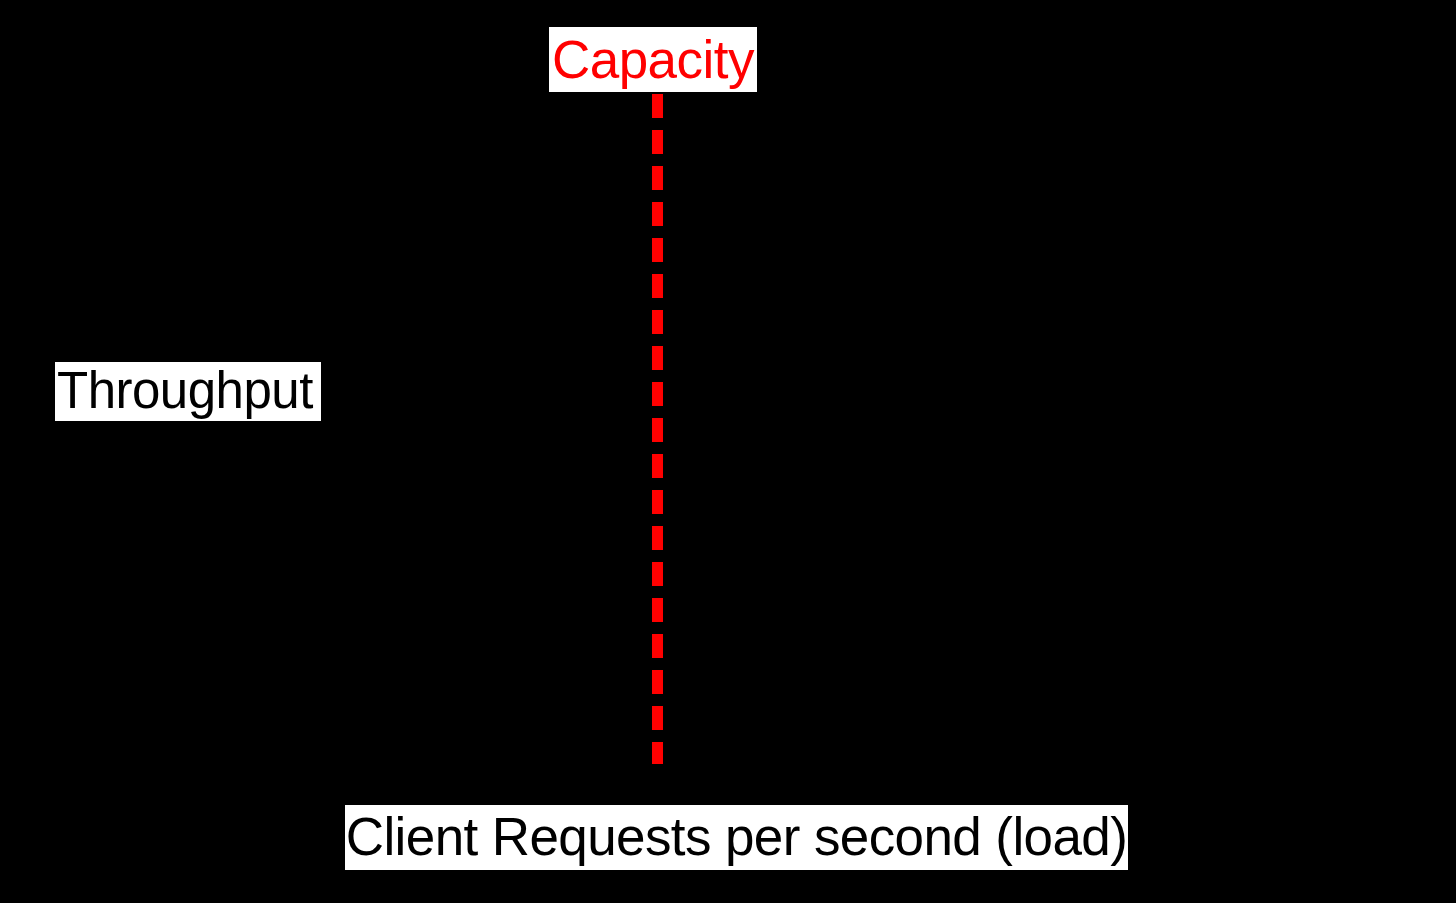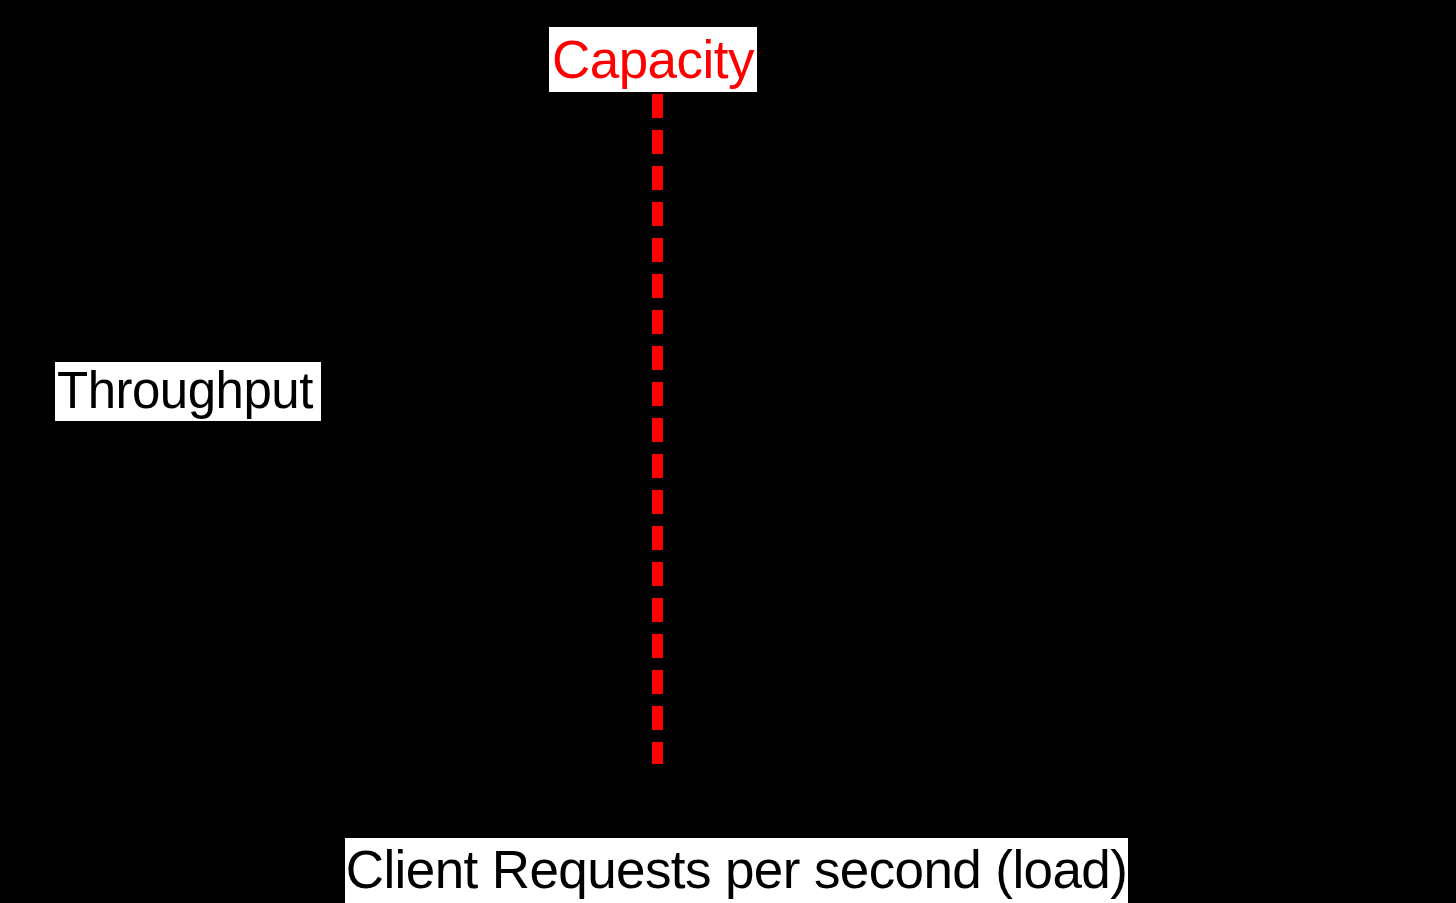--- a/index.html
+++ b/index.html
@@ -61,21 +61,21 @@
     font-size: 51px;
     letter-spacing: -0.5px;
     padding-left: 2px;
     padding-top: 3px;
     box-sizing: border-box;
   }
 
   
   #xaxis-label {
     left: 325px;
-    top: 838px;
+    top: 805px;
     width: 783px;
     height: 65px;
     color: #000000;
     font-size: 53px;
     letter-spacing: -0.6px;
     text-align: center;
     padding-top: 5px;
     box-sizing: border-box;
   }
 

